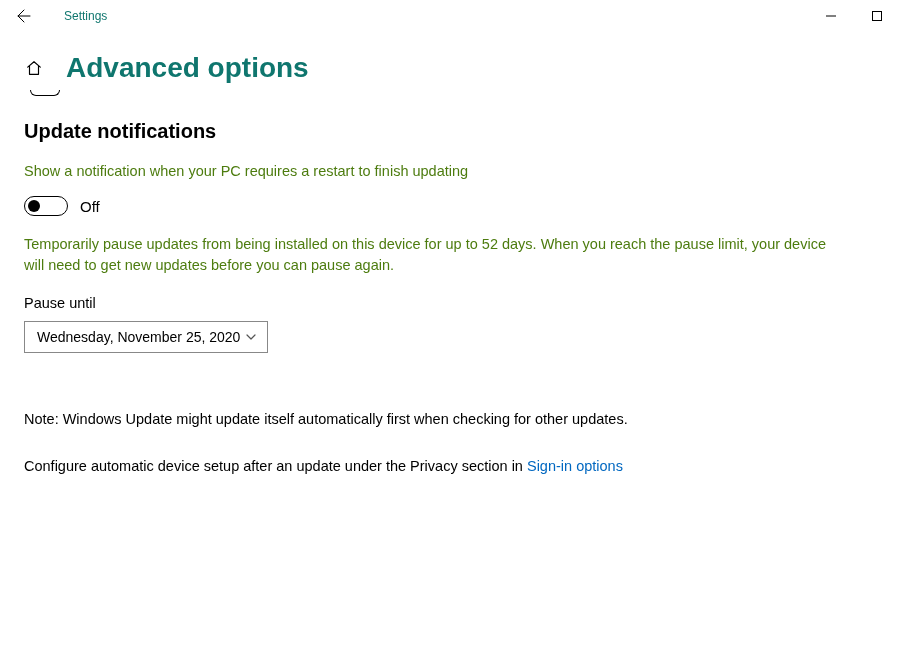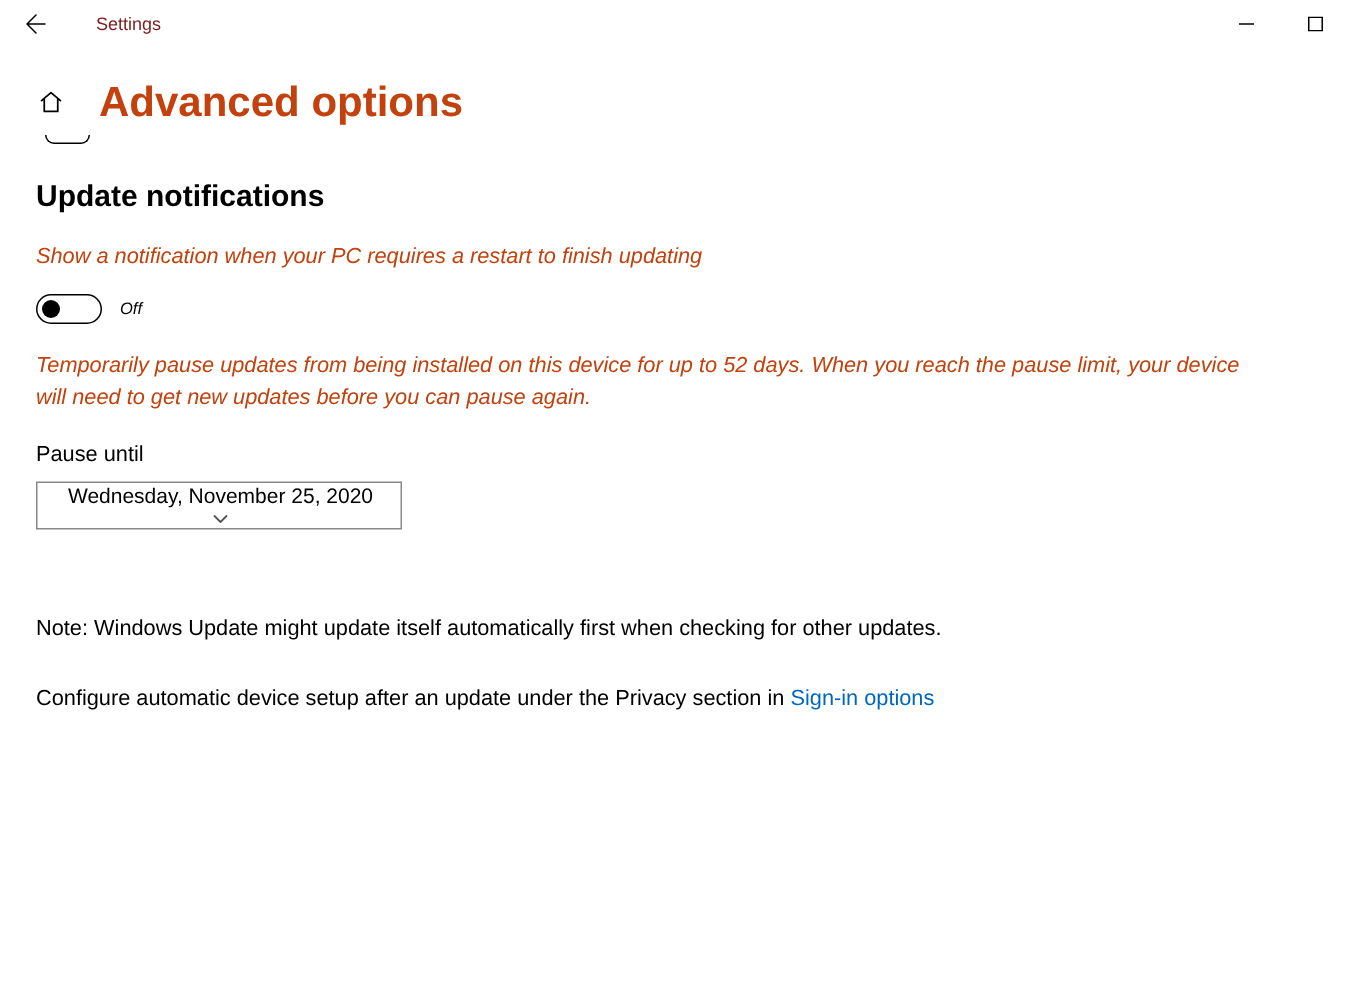--- a/index.html
+++ b/index.html
@@ -25,21 +25,21 @@
     .back-btn {
       width: 32px;
       height: 32px;
       display: flex;
       align-items: center;
       justify-content: center;
       cursor: pointer;
     }
     .window-title {
       font-size: 12px;
-      color: #7f1d1d;
+      color: #0f766e;
       margin-left: 24px;
     }
     .window-controls {
       position: absolute;
       right: 0;
       top: 0;
       display: flex;
     }
     .win-ctrl {
       width: 46px;
@@ -57,40 +57,39 @@
     .home-icon {
       width: 20px;
       display: flex;
       align-items: center;
       justify-content: center;
     }
     .page-title {
       font-size: 28px;
       font-weight: 600;
       margin-left: 22px;
-      color: #c2410c;
+      color: #0f766e;
     }
     .content {
       padding: 0 24px;
     }
     h2.section {
       font-size: 20px;
       font-weight: 600;
       margin-top: 50px;
     }
     h2.section.first {
       margin-top: 24px;
     }
     .body-text {
       font-size: 14.5px;
-      color: #c2410c;
+      color: #4d7c0f;
       margin-top: 18px;
       line-height: 1.45;
       max-width: 820px;
-      font-style: italic;
     }
     .toggle-row {
       display: flex;
       align-items: center;
       margin-top: 14px;
       gap: 12px;
     }
     .toggle {
       width: 44px;
       height: 20px;
@@ -103,40 +102,38 @@
     .toggle-knob {
       position: absolute;
       left: 3px;
       top: 3px;
       width: 12px;
       height: 12px;
       background: #000;
       border-radius: 50%;
     }
     .toggle-label {
-      font-size: 11px;
-      font-style: italic;
+      font-size: 15px;
     }
     .field-label {
       font-size: 14.5px;
       margin-top: 19px;
     }
     .select-box {
       margin-top: 10px;
       width: 244px;
       height: 32px;
       border: 1px solid #888;
       display: flex;
       align-items: center;
       justify-content: space-between;
       padding: 0 10px 0 12px;
       font-size: 14px;
       cursor: pointer;
       background: #fff;
-      flex-direction: column;
     }
     .link {
       color: #0067c0;
       font-size: 14.5px;
       cursor: pointer;
       display: inline-block;
     }
     .links-block {
       margin-top: 38px;
     }

